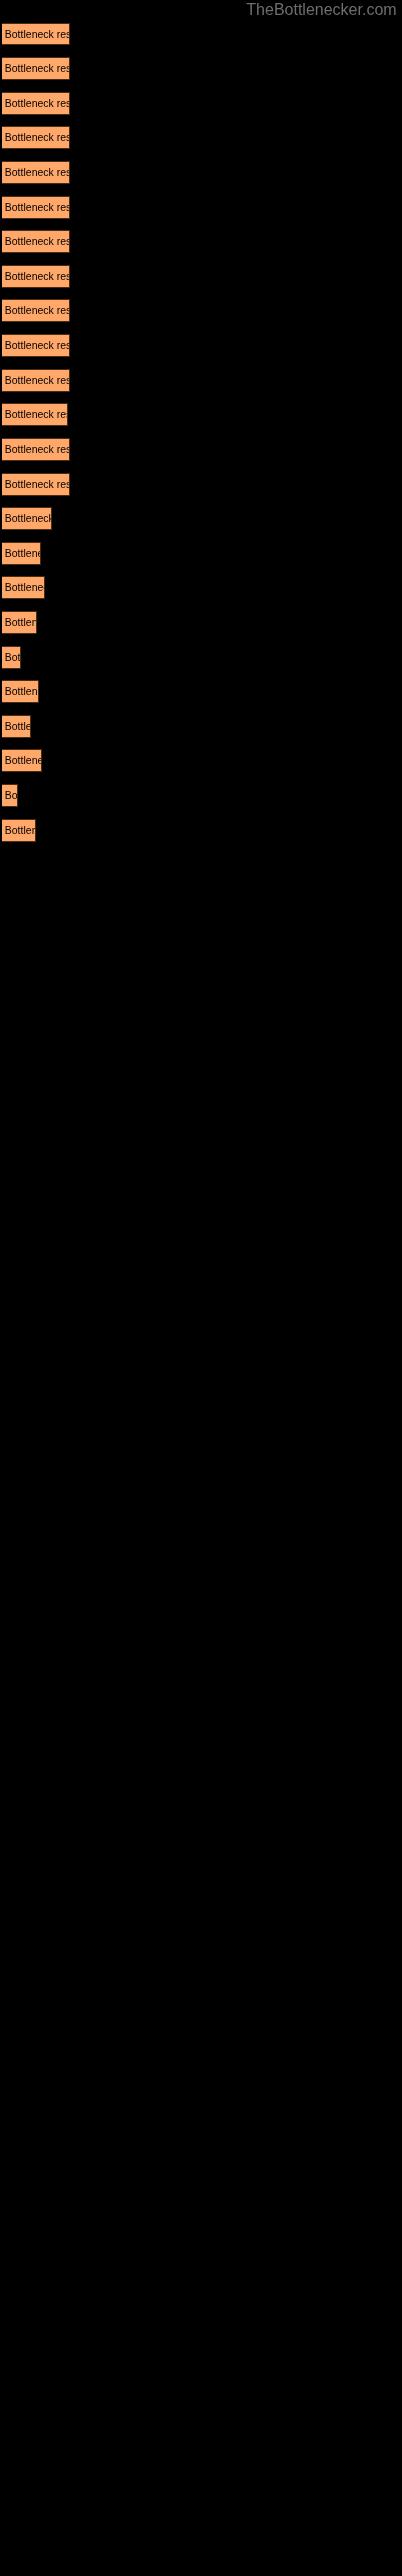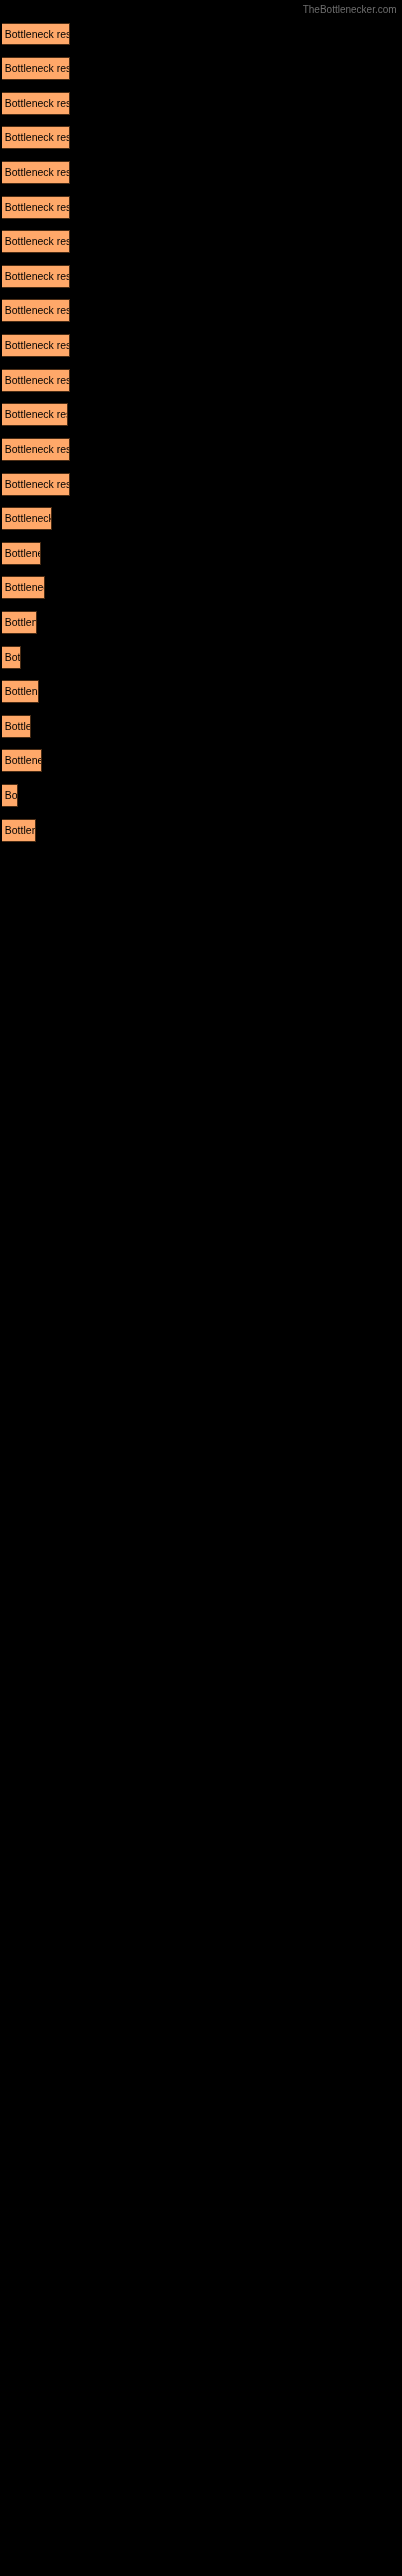--- a/index.html
+++ b/index.html
@@ -19,21 +19,21 @@
     left: 0;
     top: 0;
     width: 403px;
     height: 2576px;
     background: #000000;
   }
   .watermark {
     position: absolute;
     right: 6.4px;
     top: 0.8px;
-    font-size: 10px;
+    font-size: 16px;
     line-height: 17.7px;
     color: #6e6e6e;
     letter-spacing: 0px;
     white-space: nowrap;
     font-family: "Liberation Sans", sans-serif;
   }
   .bars-layer {
     position: absolute;
     left: 0;
     top: 0;

